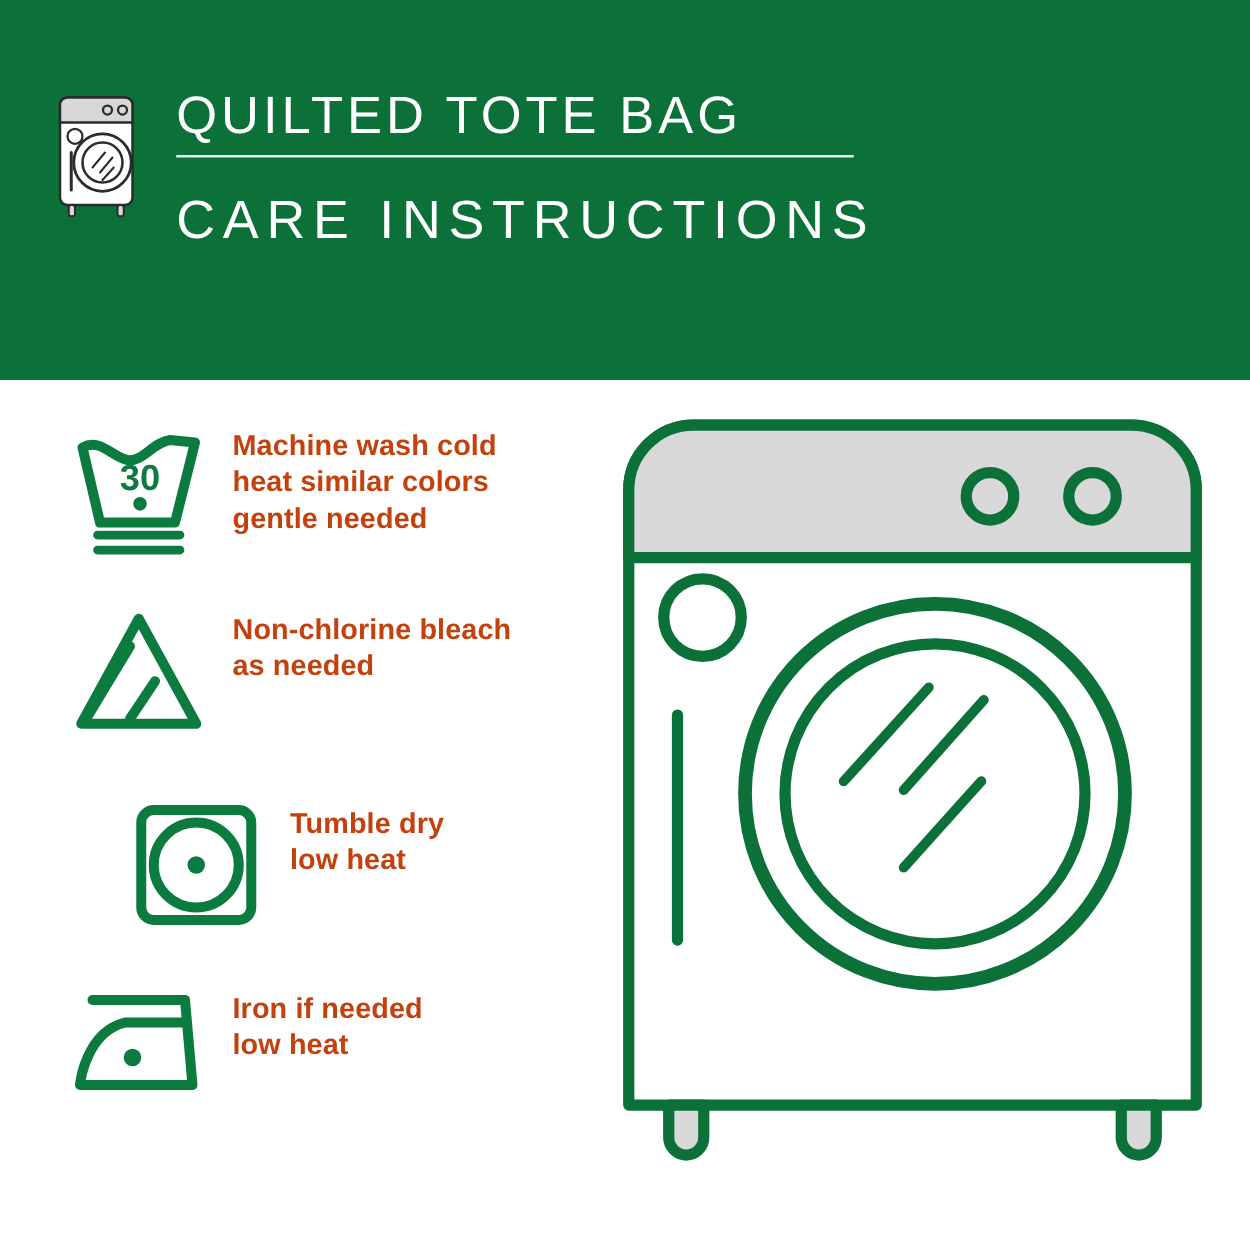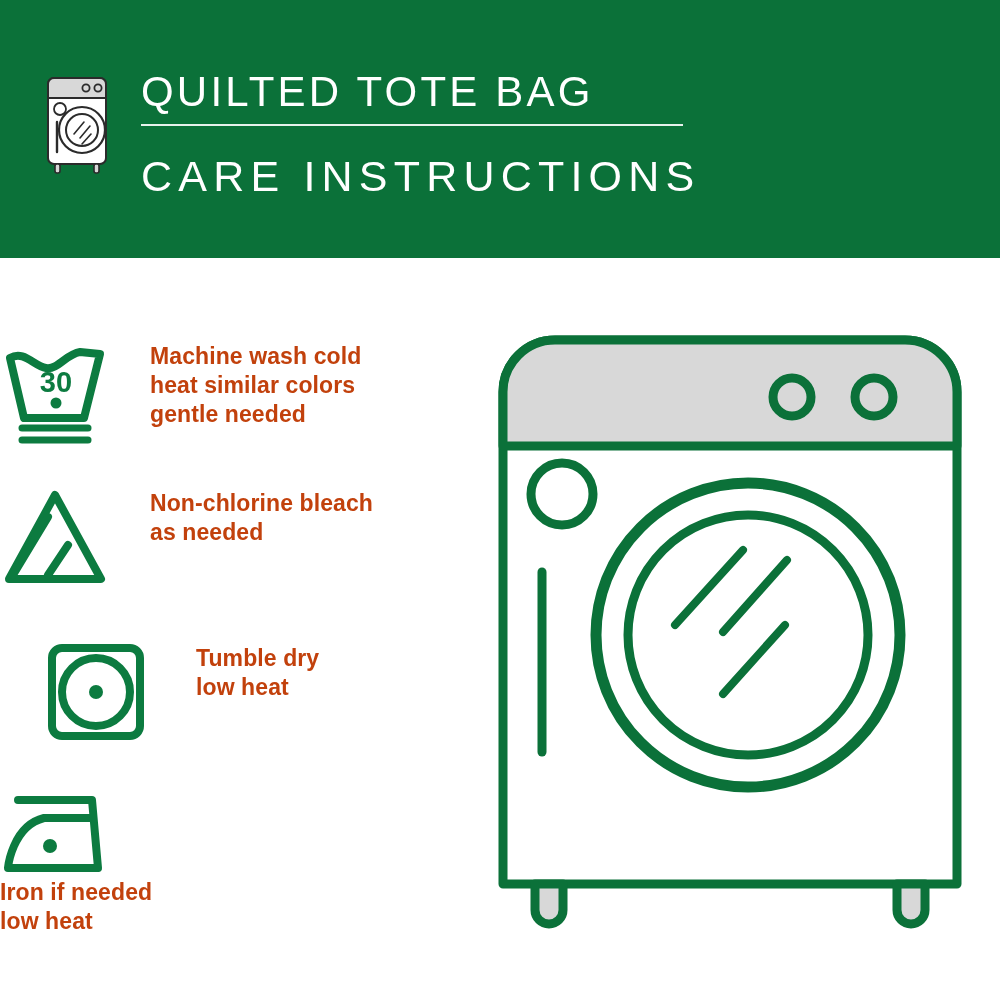--- a/index.html
+++ b/index.html
@@ -18,21 +18,21 @@
     background: #ffffff;
     overflow: hidden;
   }
 
   
   #header-band {
     position: absolute;
     left: 0;
     top: 0;
     width: 1000px;
-    height: 258px;
+    height: 304px;
     background: #0b7139;
   }
   #header-logo {
     position: absolute;
     left: 44px;
     top: 72px;
     width: 68px;
     height: 104px;
   }
   #header-text {
@@ -79,38 +79,39 @@
     position: absolute;
     left: 0;
     width: 470px;
     display: flex;
     align-items: flex-start;
   }
   .care-symbol {
     width: 150px;
     min-width: 150px;
     display: flex;
-    justify-content: flex-start;
+    justify-content: center;
     align-items: center;
+    margin-left: 36px;
   }
   .care-text {
     font-family: "Liberation Sans", sans-serif;
     font-size: 23px;
     font-weight: 700;
     color: #c2410c;
     line-height: 29px;
     letter-spacing: 0.1px;
     padding-top: 2px;
   }
   .care-text span { display: block; }
 
   #row-wash   { top: 103px; }
   #row-bleach { top: 250px; }
   #row-dry    { top: 405px; padding-left: 46px; }
-  #row-iron   { top: 553px; flex-direction: column; }
+  #row-iron   { top: 553px; }
 
   
   #machine {
     position: absolute;
     left: 495px;
     top: 332px;
     width: 470px;
     height: 600px;
   }
 </style>

